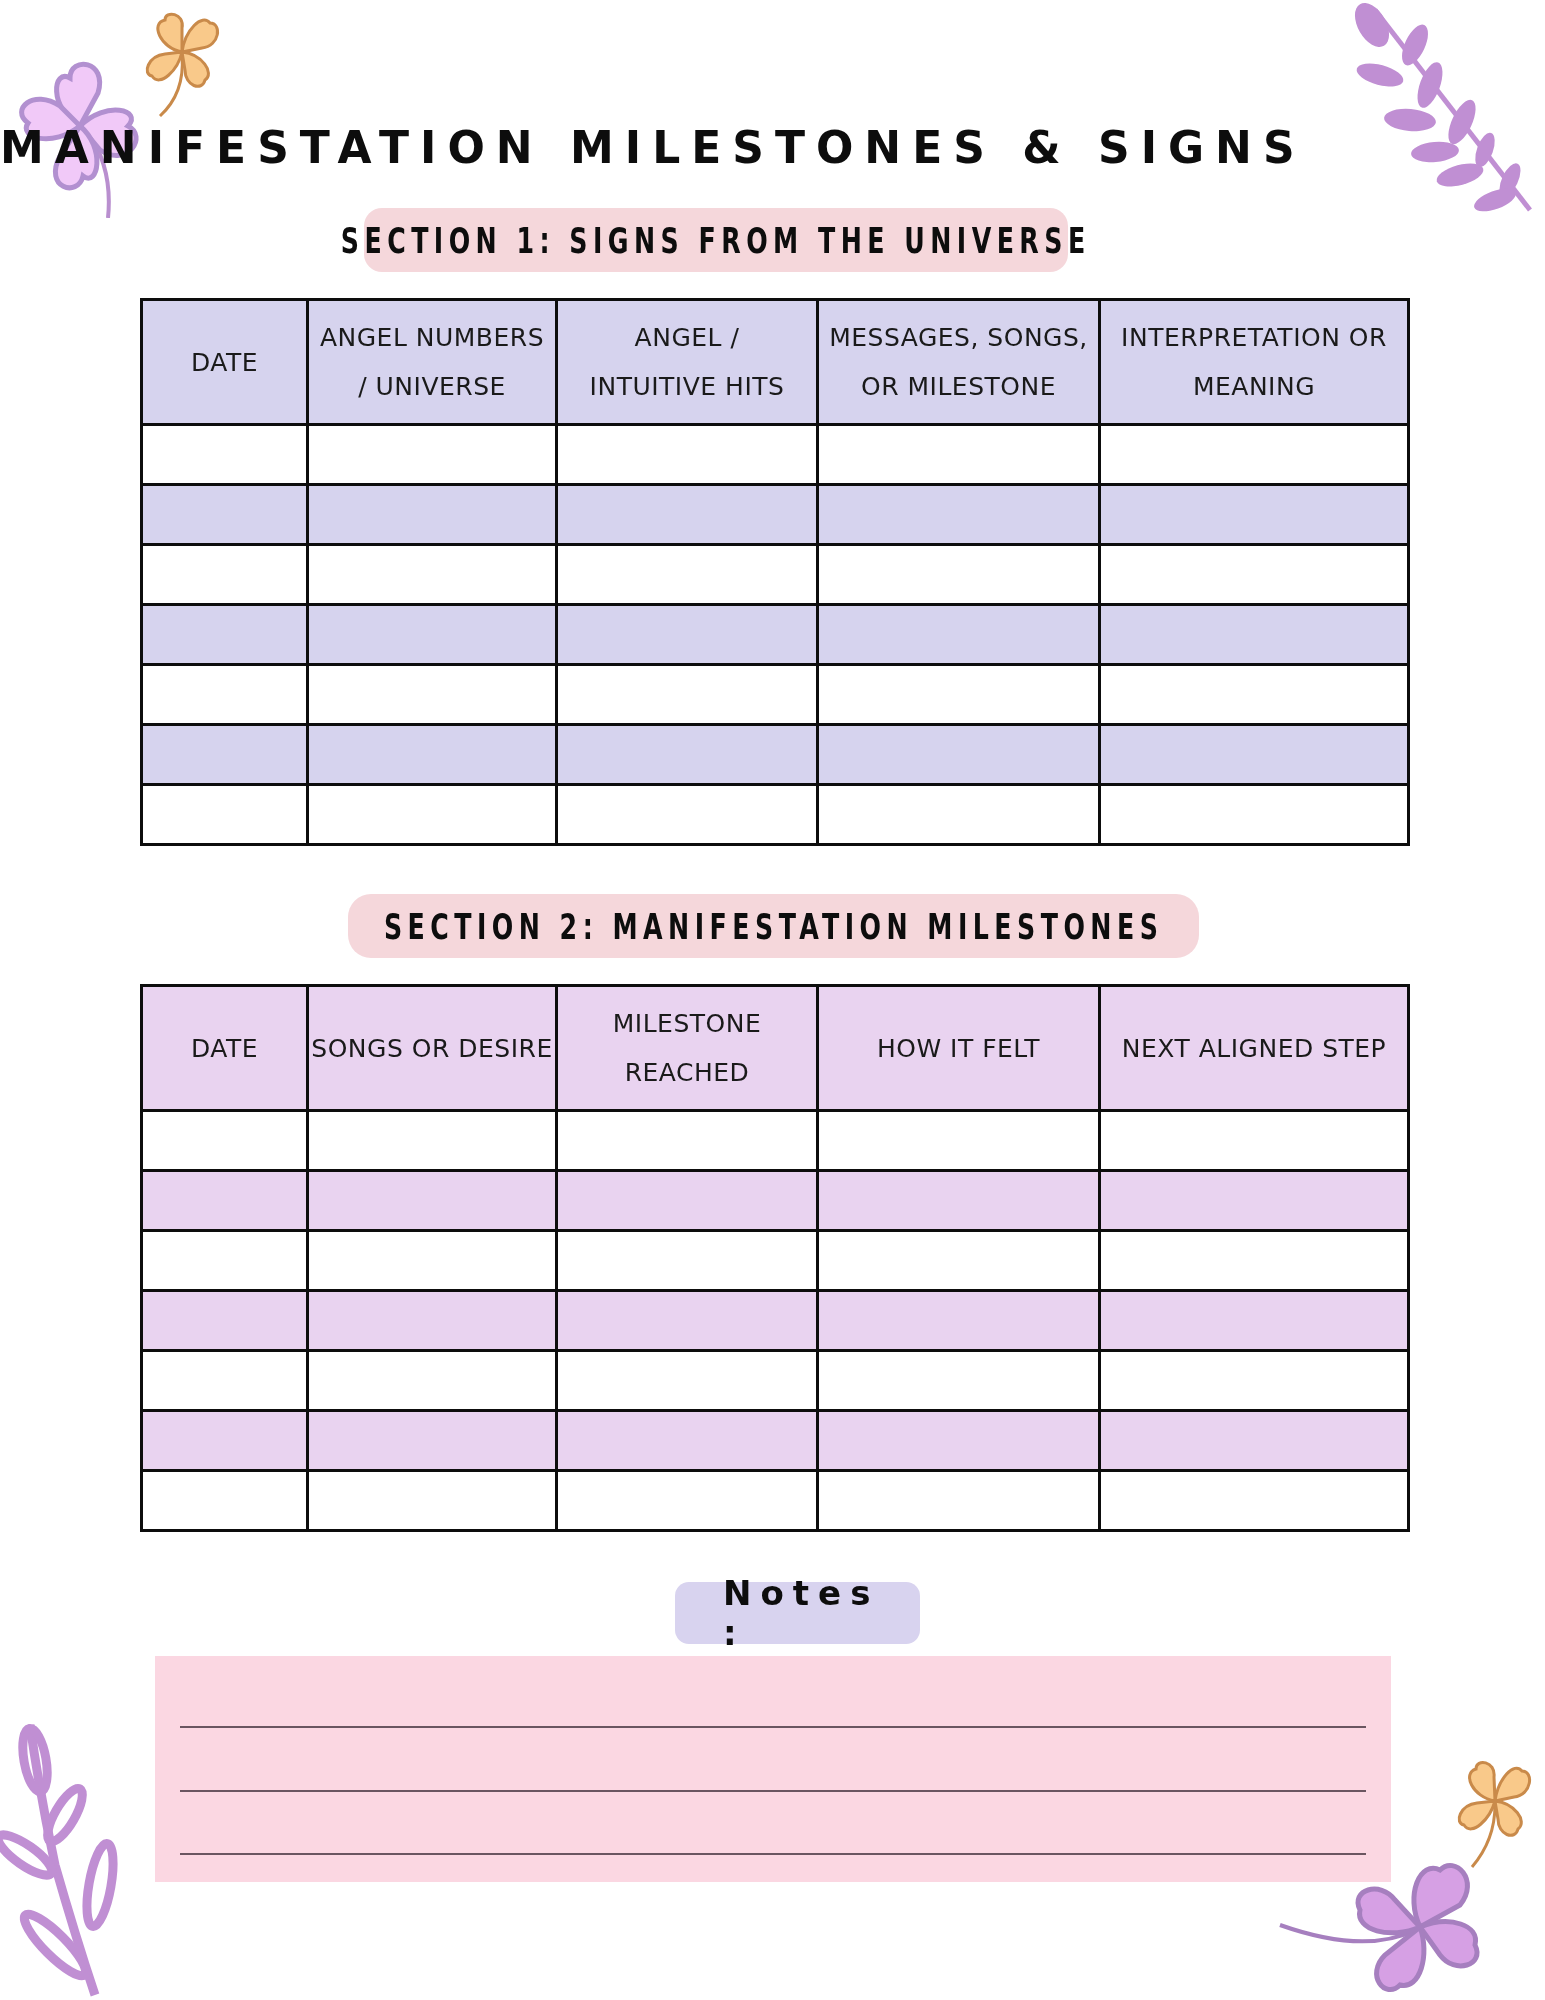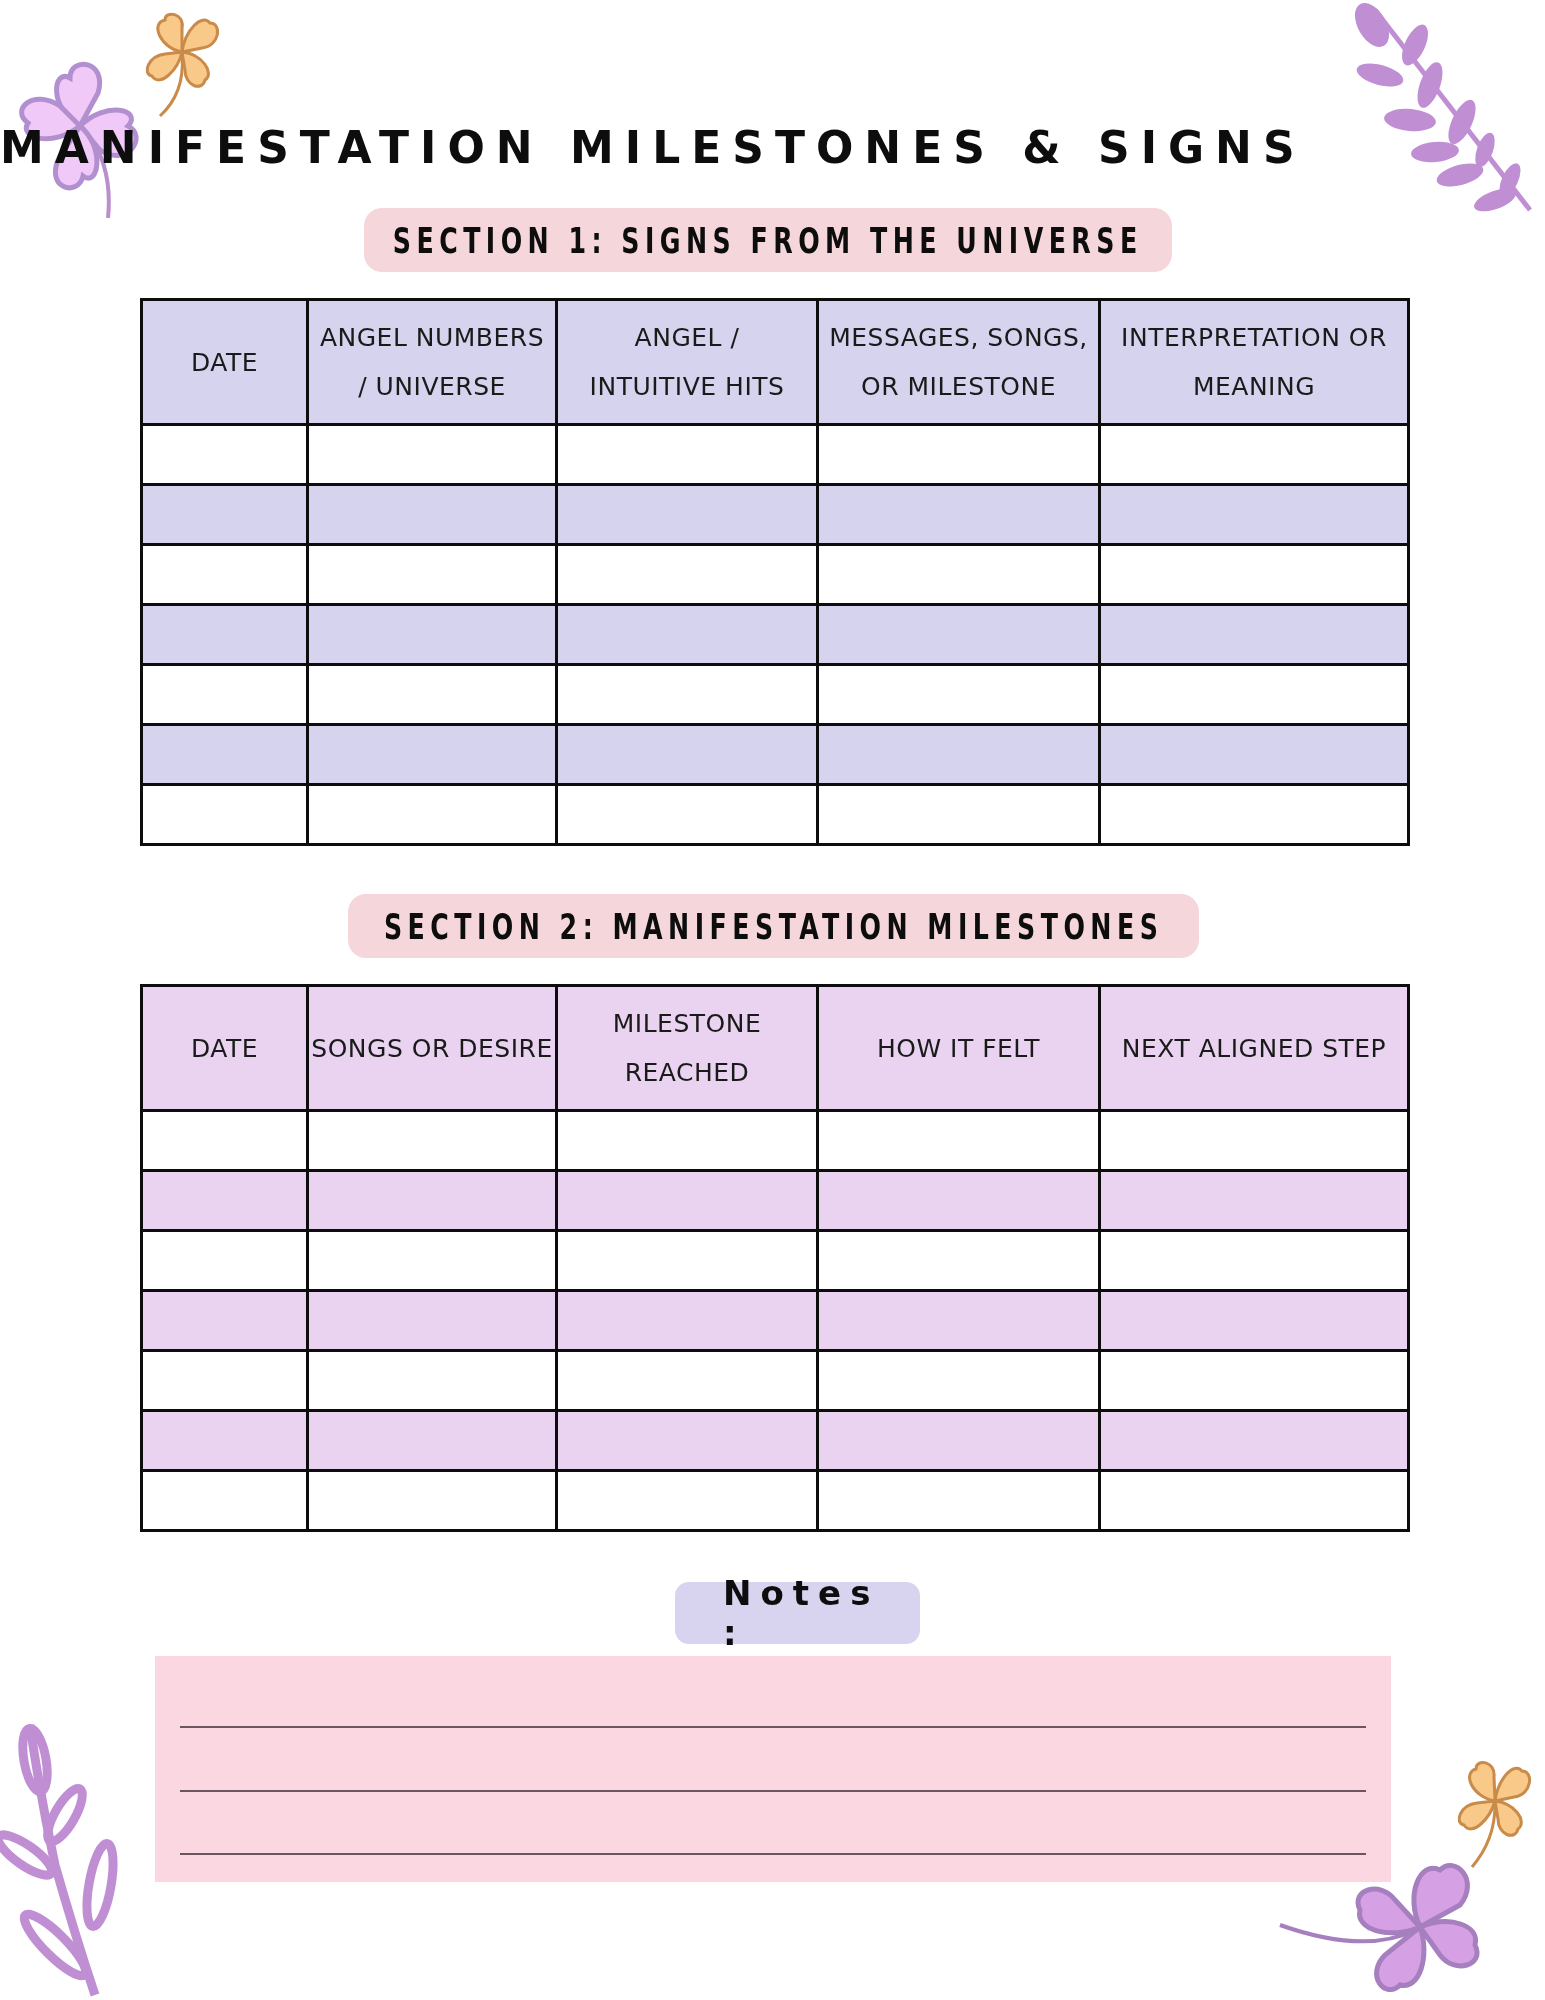--- a/index.html
+++ b/index.html
@@ -96,21 +96,21 @@
   <g fill="#d6a0e4" stroke="#a67fbf" stroke-width="5">
     <path d="M145 82 C130 50 145 15 165 25 C180 10 205 35 185 60 Z"></path>
     <path d="M145 82 C175 70 205 80 200 100 C210 120 180 130 165 110 Z"></path>
     <path d="M145 82 C155 110 145 145 125 140 C110 155 90 130 110 110 Z"></path>
     <path d="M145 82 C115 95 80 85 85 65 C75 45 105 35 120 55 Z"></path>
   </g>
 </svg>
 
 <div class="abs title">MANIFESTATION MILESTONES &amp; SIGNS</div>
 
-<div class="abs pill" style="left:364px;top:208px;width:808px;height:64px;">
+<div class="abs pill" style="left:364px;top:208px;width:704px;height:64px;">
   <span>SECTION 1: SIGNS FROM THE UNIVERSE</span>
 </div>
 
 <table class="grid t1" style="top:298px;">
   <colgroup>
       <col style="width:166px">
       <col style="width:249px">
       <col style="width:261px">
       <col style="width:282px">
       <col style="width:309px">
@@ -182,21 +182,21 @@
   <tr>
         <td></td>
         <td></td>
         <td></td>
         <td></td>
         <td></td>
       </tr>
 </tbody>
   </table>
 
-<div class="abs pill" style="left:348px;top:894px;width:851px;height:64px;">
+<div class="abs pill" style="left:348px;top:894px;width:851px;height:64px;border-radius:23px;">
   <span>SECTION 2: MANIFESTATION MILESTONES</span>
 </div>
 
 <table class="grid t2" style="top:984px;">
   <colgroup>
       <col style="width:166px">
       <col style="width:249px">
       <col style="width:261px">
       <col style="width:282px">
       <col style="width:309px">

